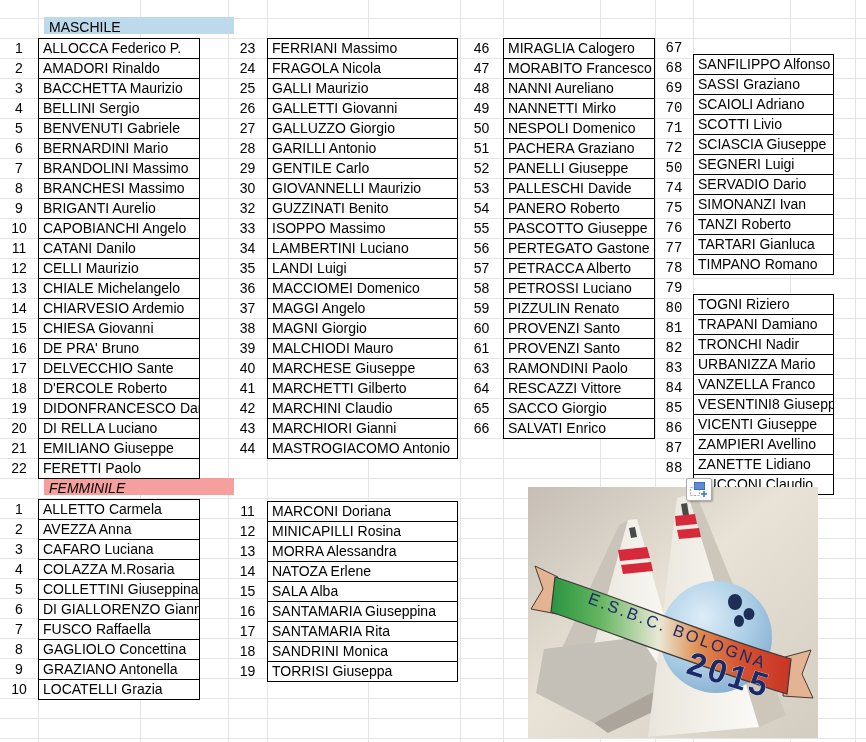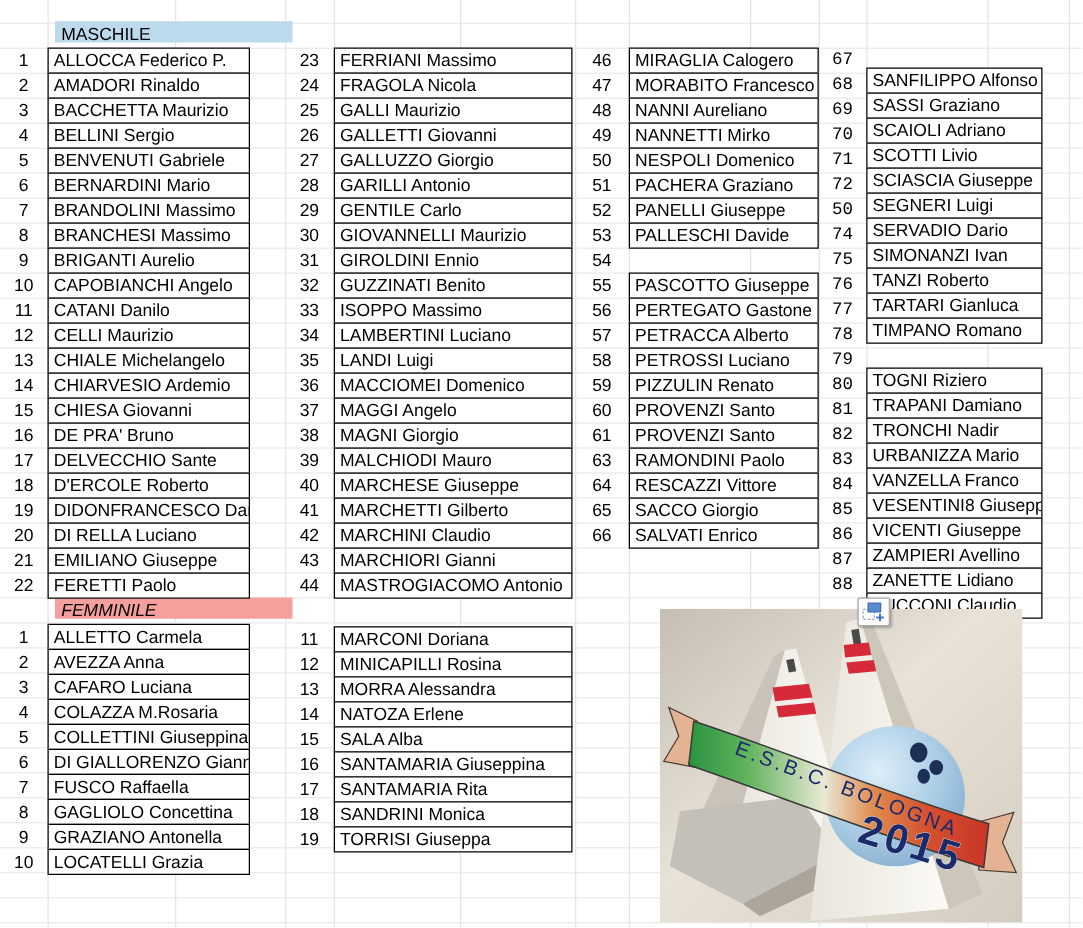--- a/index.html
+++ b/index.html
@@ -212,24 +212,20 @@
     <div class="row">
       <div class="num">29</div>
       <div class="cell">GENTILE Carlo</div>
     </div>
 
     <div class="row">
       <div class="num">30</div>
       <div class="cell">GIOVANNELLI Maurizio</div>
     </div>
 
-    <div class="row">
-      <div class="num">31</div>
-      <div class="cell">GIROLDINI Ennio</div>
-    </div>
 
     <div class="row">
       <div class="num">32</div>
       <div class="cell">GUZZINATI Benito</div>
     </div>
 
     <div class="row">
       <div class="num">33</div>
       <div class="cell">ISOPPO Massimo</div>
     </div>
@@ -328,20 +324,21 @@
       <div class="cell">PANELLI Giuseppe</div>
     </div>
 
     <div class="row">
       <div class="num">53</div>
       <div class="cell">PALLESCHI Davide</div>
     </div>
 
     <div class="row">
       <div class="num">54</div>
+      <div class="cell">PANERO Roberto</div>
     </div>
 
     <div class="row">
       <div class="num">55</div>
       <div class="cell">PASCOTTO Giuseppe</div>
     </div>
 
     <div class="row">
       <div class="num">56</div>
       <div class="cell">PERTEGATO Gastone</div>

